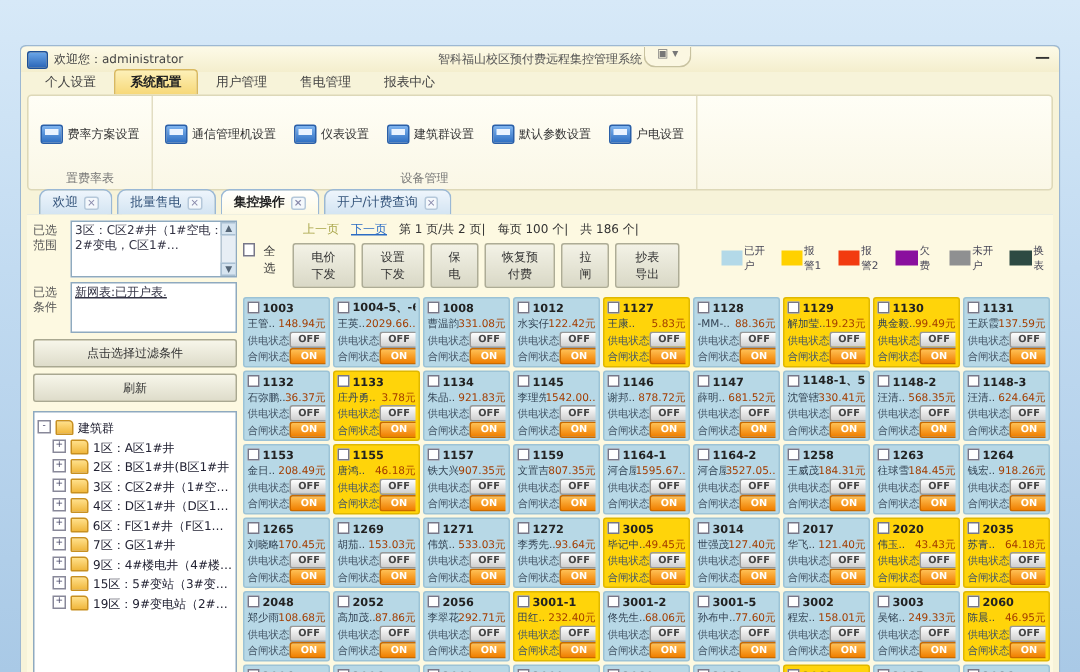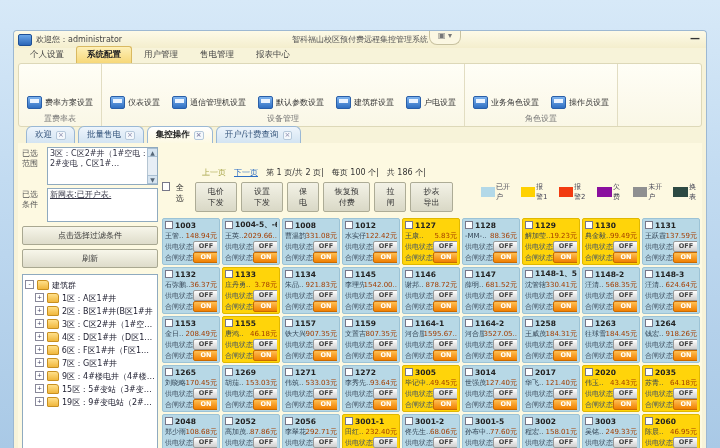--- a/index.html
+++ b/index.html
@@ -20,21 +20,21 @@
   
   .ribbontabs{position:absolute;left:0;right:0;top:17px;height:15px;display:flex;align-items:flex-end;
               padding-left:6px;gap:2px;font-size:8.5px;color:#444;}
   .rtab{padding:2px 10px 2px 10px;border-radius:3px 3px 0 0;}
   .rtab.active{background:linear-gradient(180deg,#fdf0b8,#f7d878);border:1px solid #d9b960;border-bottom:none;
                font-weight:bold;color:#222;}
   
   .ribbon{position:absolute;left:4px;right:4px;top:32px;height:62px;background:linear-gradient(180deg,#fffef6,#faf7e6);
           border:1px solid #ddd8b8;border-radius:3px;display:flex;}
   .rgroup{display:flex;flex-direction:column;border-right:1px solid #e2ddc2;padding:3px 4px 0 4px;}
-  .rbtns{display:flex;flex:1;gap:4px;align-items:flex-end;}
+  .rbtns{display:flex;flex:1;gap:4px;}
   .rbtn{display:flex;align-items:center;gap:3px;padding:2px 4px;font-size:8px;color:#333;}
   .ricon{width:13px;height:11px;background:linear-gradient(180deg,#7fb4ef,#2f6fc2);border:1px solid #2a5fa8;
          border-radius:2px;position:relative;}
   .ricon:after{content:"";position:absolute;left:2px;top:2px;right:2px;height:4px;background:#eaf3ff;}
   .rcaption{text-align:center;font-size:8px;color:#777;padding:2px 0 2px 0;}
   
   .doctabs{position:absolute;left:4px;right:4px;top:96px;height:16px;display:flex;align-items:flex-end;gap:3px;
            padding-left:8px;border-bottom:1px solid #b9cfe2;font-size:8.5px;}
   .dtab{display:flex;align-items:center;gap:4px;padding:2px 8px;border:1px solid #9ab8d5;border-bottom:none;
         border-radius:6px 6px 0 0;background:linear-gradient(180deg,#eef5fc,#d3e4f2);color:#33537a;}
@@ -53,21 +53,21 @@
            display:flex;flex-direction:column;justify-content:space-between;align-items:center;font-size:6px;color:#567;}
   .sbtnw{width:100%;text-align:center;background:#d6e4f0;border:1px solid #a9bfd2;line-height:7px;}
   .sidebtn{display:block;width:100%;margin:4px 0 0 0;padding:3px 0;text-align:center;font-size:8px;color:#333;
            background:linear-gradient(180deg,#f7f6ea,#dedcca);border:1px solid #a9a891;border-radius:2px;}
   .treebox{margin-top:6px;background:#fff;border:1px solid #8faabf;height:216px;padding:3px 2px;overflow:hidden;}
   .titem{display:flex;align-items:flex-start;gap:3px;margin:2px 0;white-space:nowrap;}
   .texp{width:7px;height:7px;border:1px solid #889;background:#fff;font-size:6px;line-height:6px;text-align:center;color:#446;}
   .tfold{width:10px;height:8px;background:linear-gradient(180deg,#ffe08a,#f0b73d);border:1px solid #c89020;border-radius:1px 3px 1px 1px;}
   .tlab{color:#223;overflow:hidden;text-overflow:ellipsis;max-width:100px;}
   
-  .main{position:absolute;left:144px;right:2px;top:2px;bottom:0;margin-top:20px;}
+  .main{position:absolute;left:144px;right:2px;top:2px;bottom:0;}
   .pager{display:flex;align-items:center;gap:8px;font-size:8px;color:#333;padding:2px 0 2px 40px;}
   .prev{color:#a9a64a;}
   .next{color:#2b6cc4;text-decoration:underline;}
   .ctrlrow{display:flex;align-items:flex-start;gap:6px;padding:2px 0 4px 0;}
   .chk{width:7px;height:7px;border:1px solid #778;background:#fff;display:inline-block;}
   .tbtn{padding:3px 10px;font-size:8px;color:#333;background:linear-gradient(180deg,#f3f2e6,#d9d8c6);
         border:1px solid #adac96;border-radius:2px;}
   .legend{display:flex;gap:9px;margin-left:22px;}
   .litem{display:flex;flex-direction:row;align-items:center;gap:1px;}
   .lswatch{width:19px;height:10px;}
@@ -115,53 +115,40 @@
             <span class="ricon"></span>
             <span>费率方案设置</span>
           </div>
         </div>
         <div class="rcaption">置费率表</div>
       </div>
       <div class="rgroup">
         <div class="rbtns">
           <div class="rbtn">
             <span class="ricon"></span>
-            <span>仪表设置</span>
+            <span>通信管理机设置</span>
           </div>
           <div class="rbtn">
             <span class="ricon"></span>
-            <span>通信管理机设置</span>
+            <span>仪表设置</span>
+          </div>
+          <div class="rbtn">
+            <span class="ricon"></span>
+            <span>建筑群设置</span>
           </div>
           <div class="rbtn">
             <span class="ricon"></span>
             <span>默认参数设置</span>
           </div>
           <div class="rbtn">
             <span class="ricon"></span>
-            <span>建筑群设置</span>
-          </div>
-          <div class="rbtn">
-            <span class="ricon"></span>
             <span>户电设置</span>
           </div>
         </div>
         <div class="rcaption">设备管理</div>
-      </div>
-      <div class="rgroup">
-        <div class="rbtns">
-          <div class="rbtn">
-            <span class="ricon"></span>
-            <span>业务角色设置</span>
-          </div>
-          <div class="rbtn">
-            <span class="ricon"></span>
-            <span>操作员设置</span>
-          </div>
-        </div>
-        <div class="rcaption">角色设置</div>
       </div>
     </div>
 
   <div class="doctabs" id="doctabs">
       <div class="dtab">
         <span>欢迎</span>
         <span class="dclose">×</span>
       </div>
       <div class="dtab">
         <span>批量售电</span>

